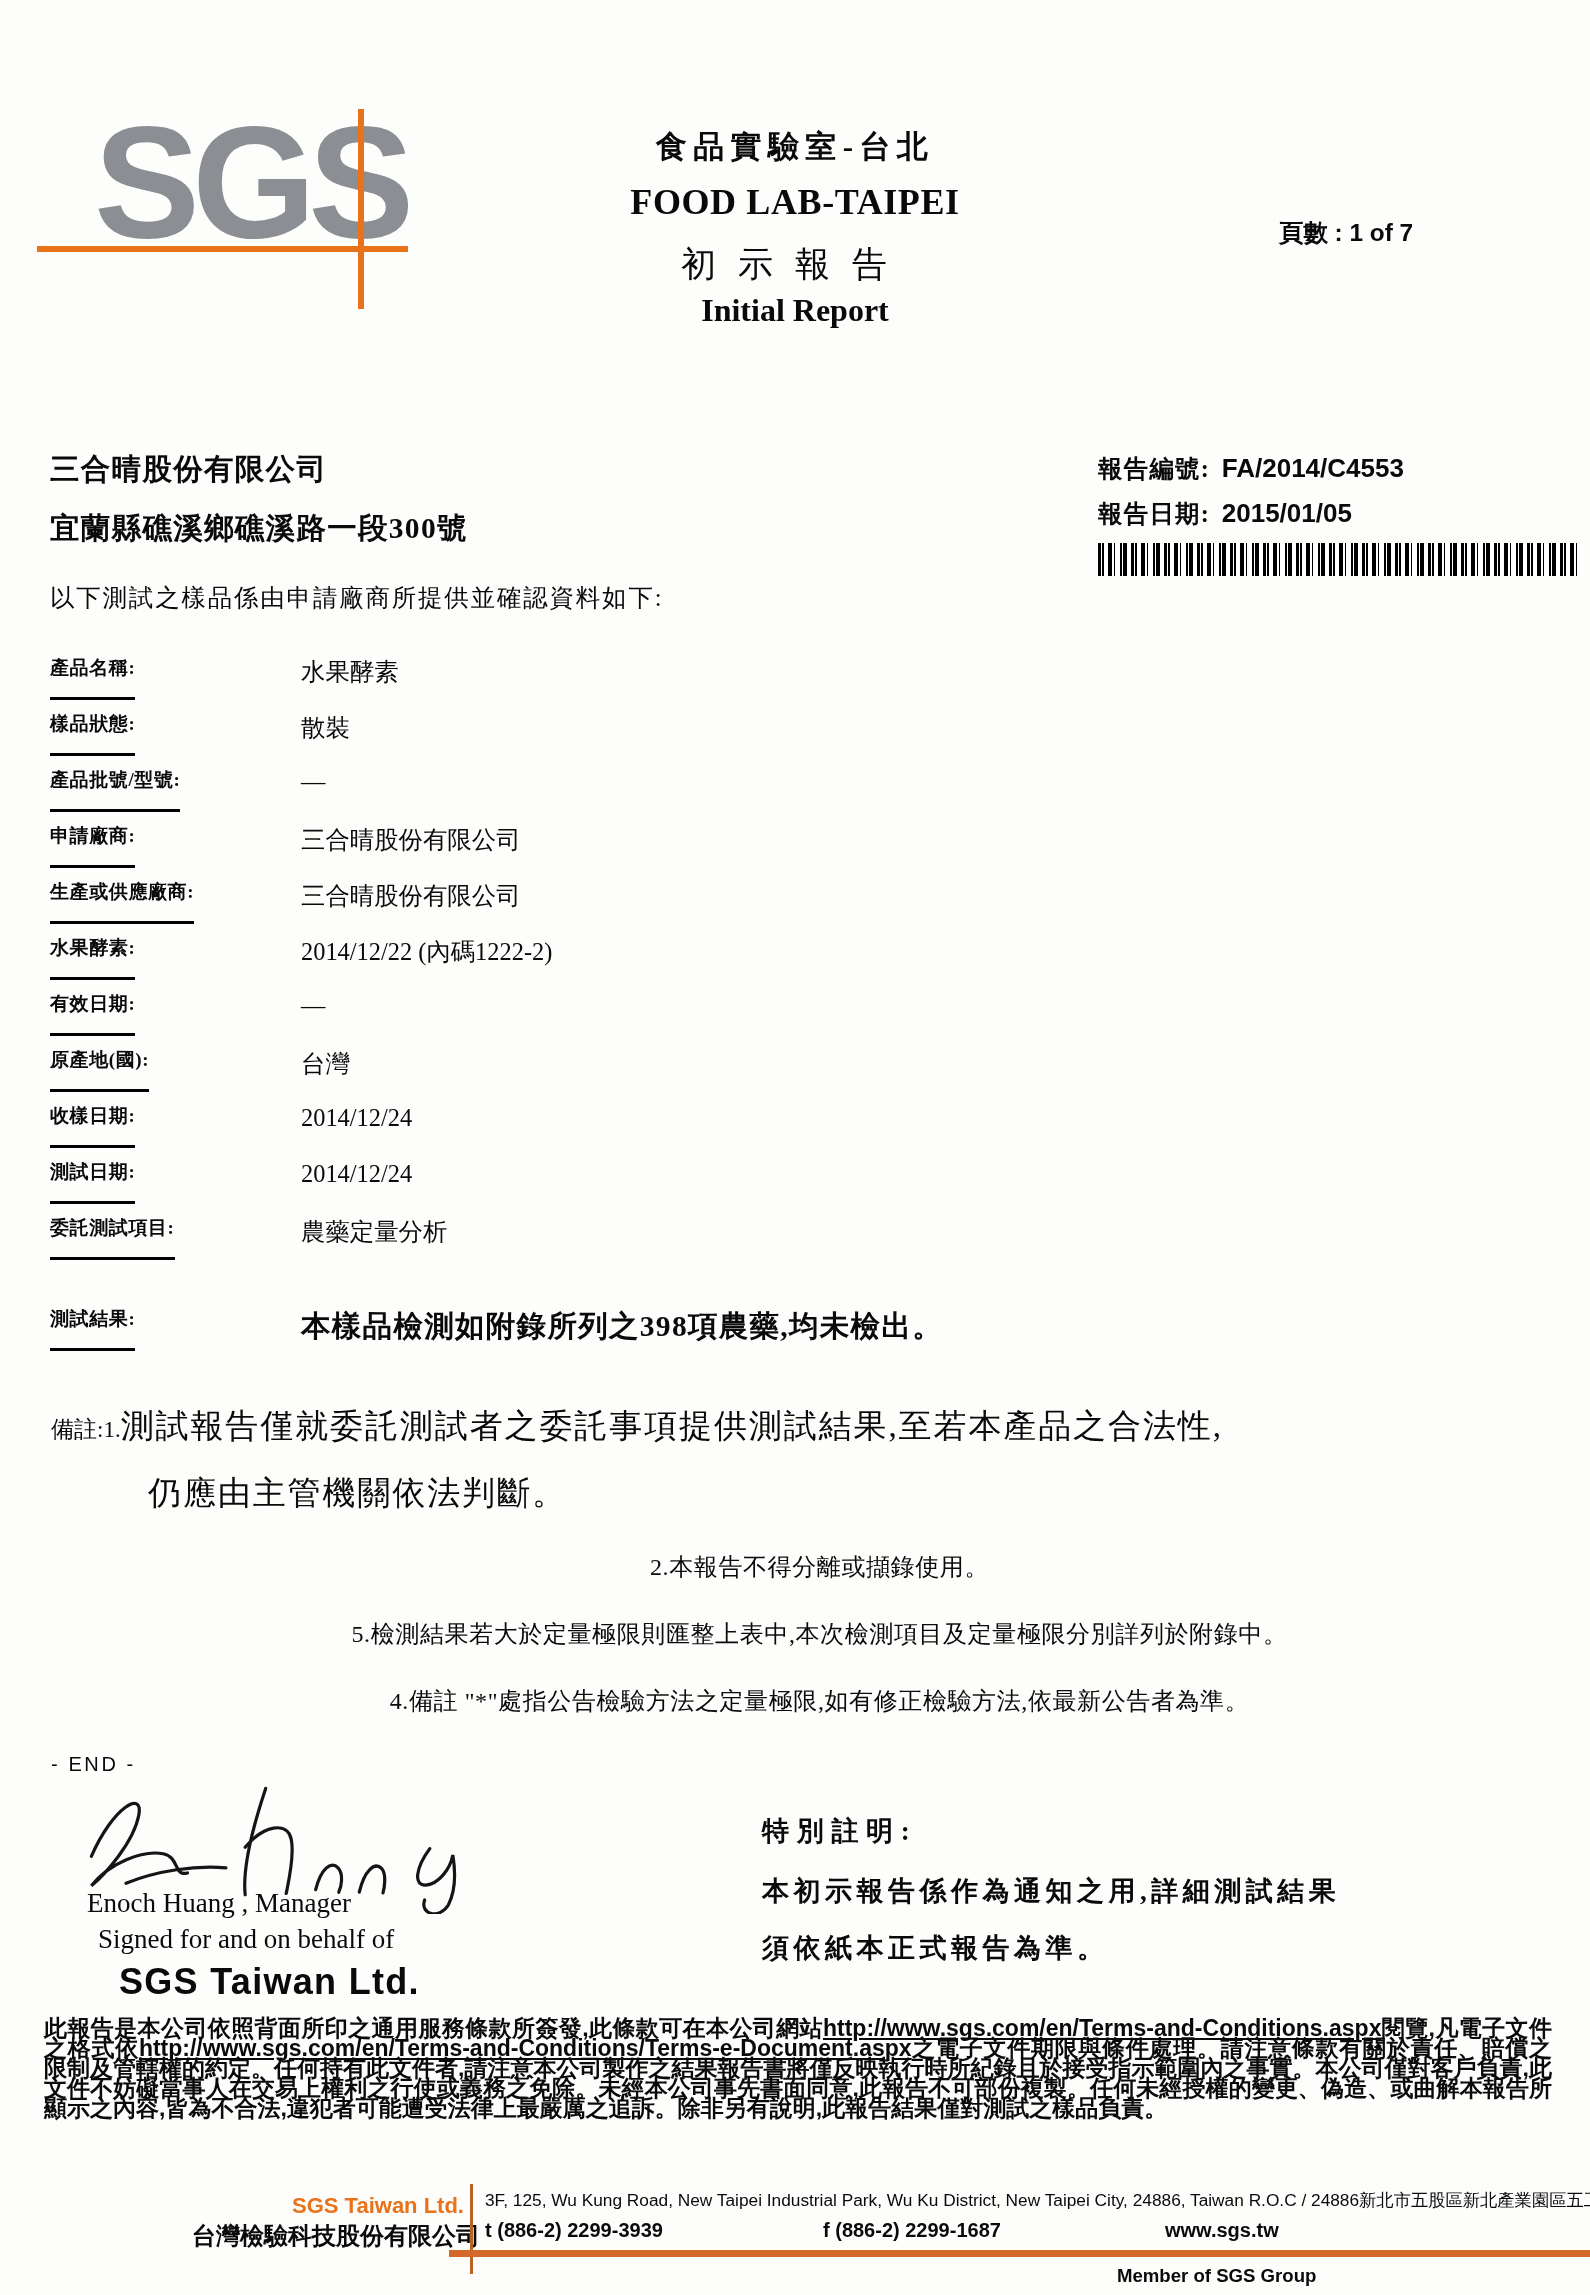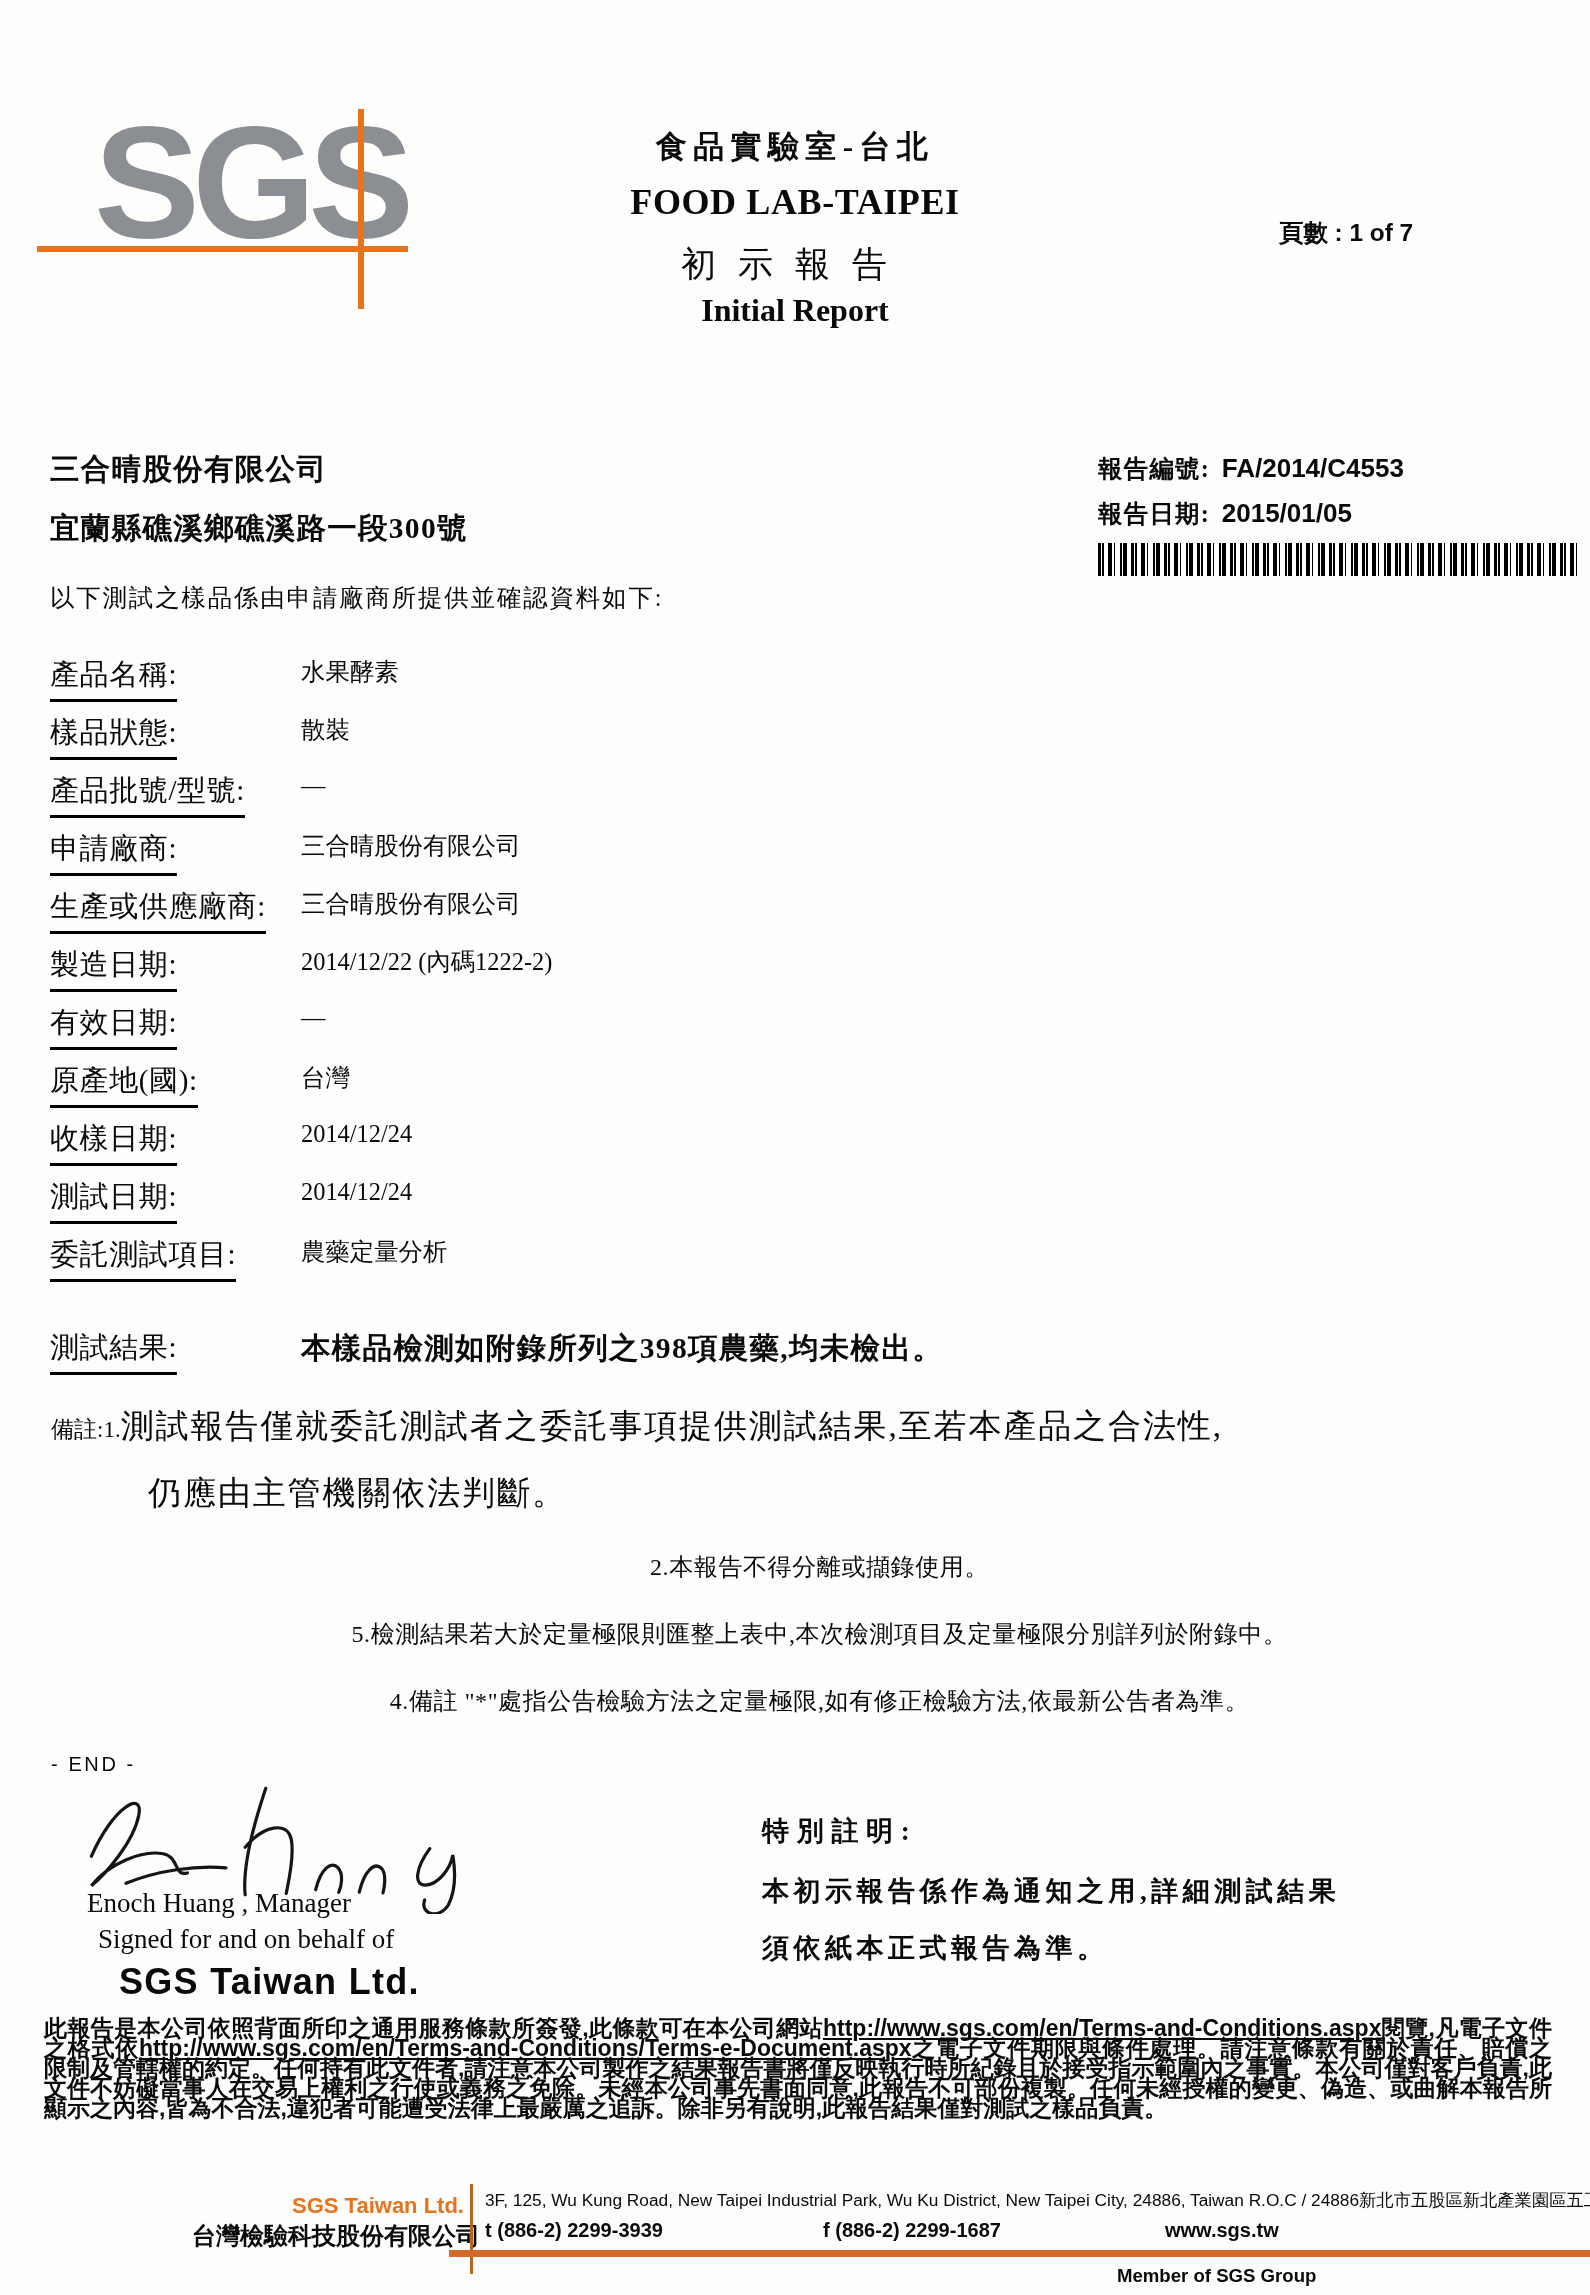--- a/index.html
+++ b/index.html
@@ -36,22 +36,22 @@
        #000 0 2.6px, #fff 2.6px 4.5px, #000 4.5px 5.8px, #fff 5.8px 10.3px,
        #000 10.3px 14px, #fff 14px 16px, #000 16px 17.3px, #fff 17.3px 22px,
        #000 22px 24px, #fff 24px 25px, #000 25px 29.5px, #fff 29.5px 33px); }
 
   .intro { position:absolute; left:50px; top:582px; font-size:24.4px; letter-spacing:1.9px; }
 
   
   .fields { position:absolute; left:50px; top:655px; width:1503px; }
   .f-row { display:flex; align-items:flex-start; margin-bottom:11px; }
   .f-label-cell { width:251px; flex:none; }
-  .f-label { display:inline-block; font-weight:normal; font-size:29px; letter-spacing:0.6px;
-             border-bottom:3.2px solid #000; padding-bottom:4px; }
+  .f-label { display:inline-block; font-weight:bold; font-size:19px; letter-spacing:0.6px;
+             border-bottom:3.2px solid #000; padding-bottom:16px; }
   .f-value { font-size:24.4px; padding-top:1.3px; }
   .f-value.method { width:1244px; font-family:"Liberation Mono", monospace;
                     font-size:23px; line-height:2.1; margin-top:-5.1px; }
   .f-row.result { margin-top:46px; }
   .f-value.result { font-weight:bold; font-size:29.5px; letter-spacing:1.3px; }
 
   
   .notes { position:absolute; left:51px; top:1404px; width:1500px; }
   .note1-head { font-size:23px; }
   .note-big { font-size:33px; letter-spacing:1.9px; }
@@ -149,21 +149,21 @@
     </div>
     <div class="f-row">
       <div class="f-label-cell"><span class="f-label">申請廠商:</span></div>
       <div class="f-value">三合晴股份有限公司</div>
     </div>
     <div class="f-row">
       <div class="f-label-cell"><span class="f-label">生產或供應廠商:</span></div>
       <div class="f-value">三合晴股份有限公司</div>
     </div>
     <div class="f-row">
-      <div class="f-label-cell"><span class="f-label">製造日期:</span></div>
+      <div class="f-label-cell"><span class="f-label">水果酵素:</span></div>
       <div class="f-value">2014/12/22 (內碼1222-2)</div>
     </div>
     <div class="f-row">
       <div class="f-label-cell"><span class="f-label">有效日期:</span></div>
       <div class="f-value">—</div>
     </div>
     <div class="f-row">
       <div class="f-label-cell"><span class="f-label">原產地(國):</span></div>
       <div class="f-value">台灣</div>
     </div>

